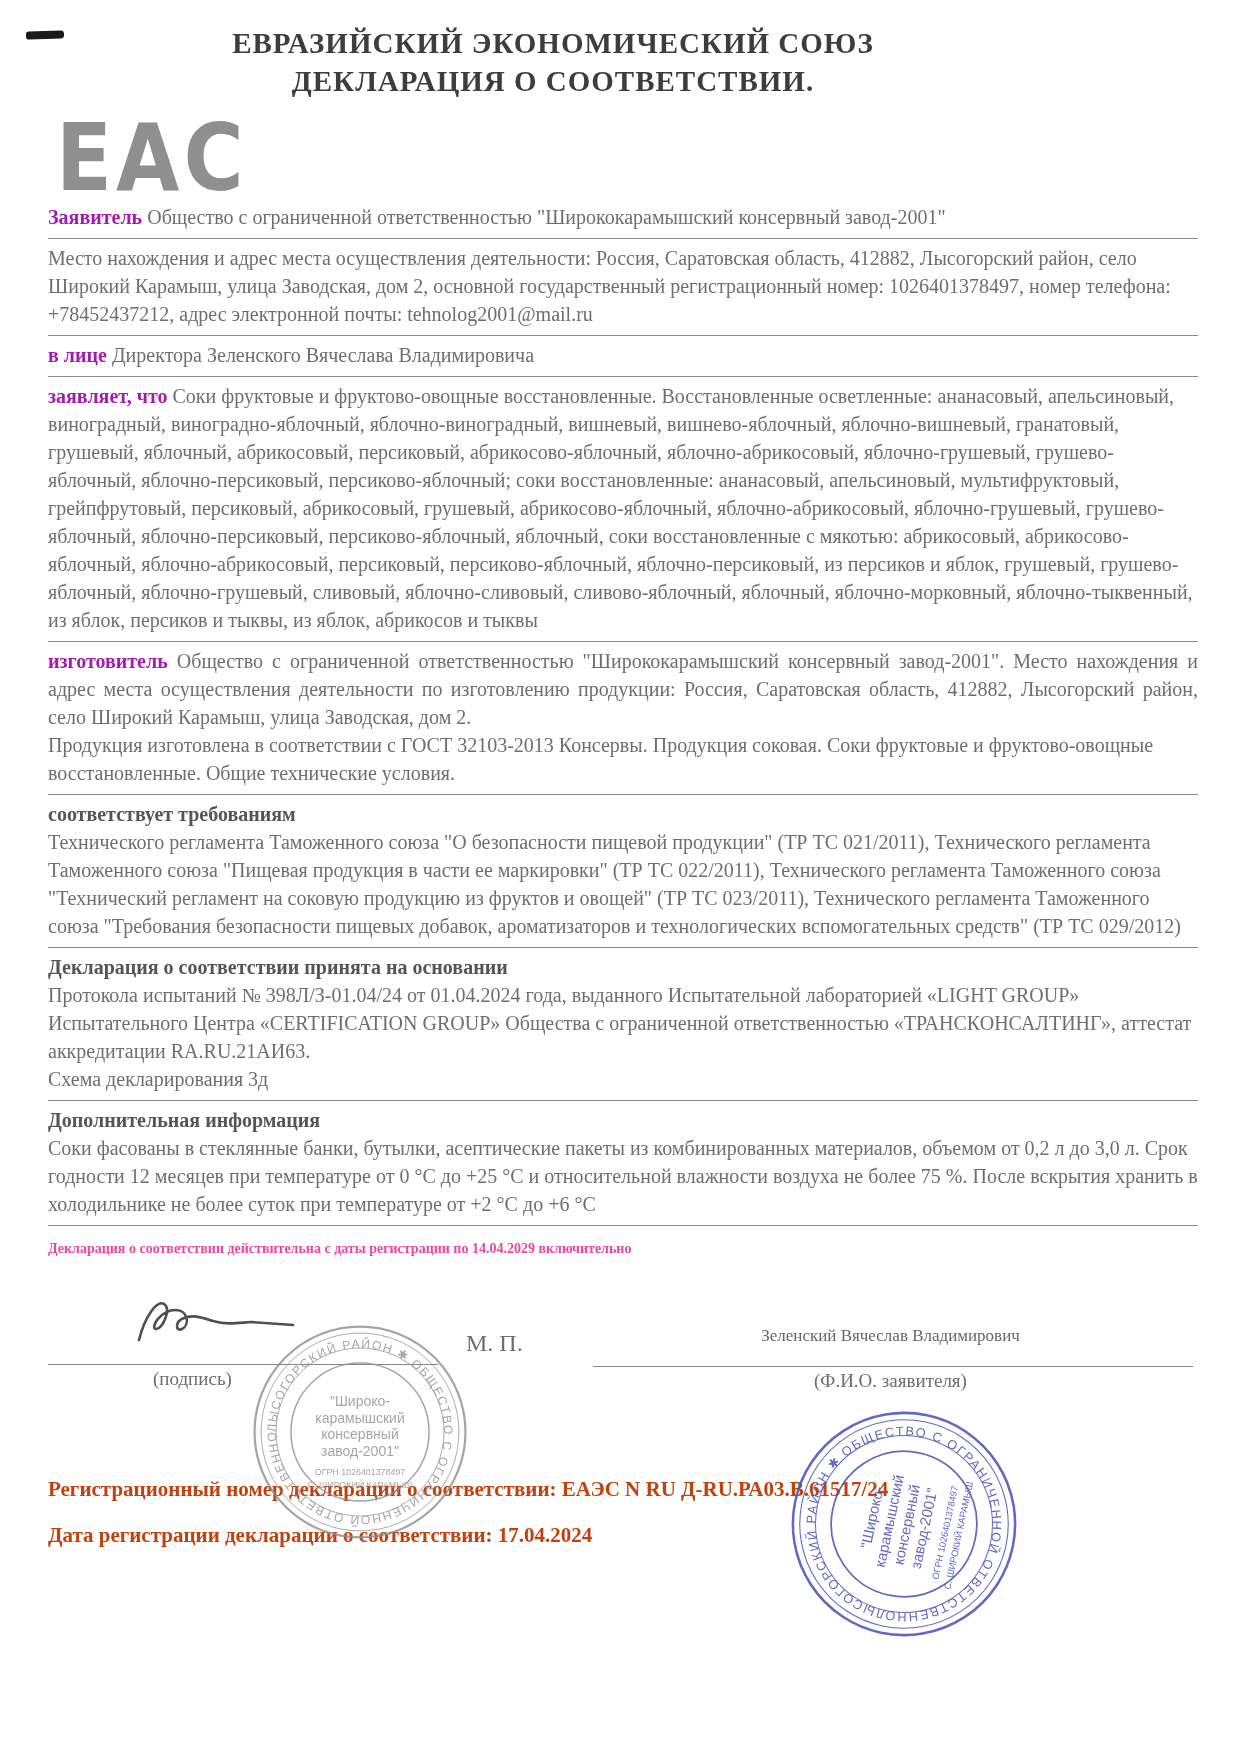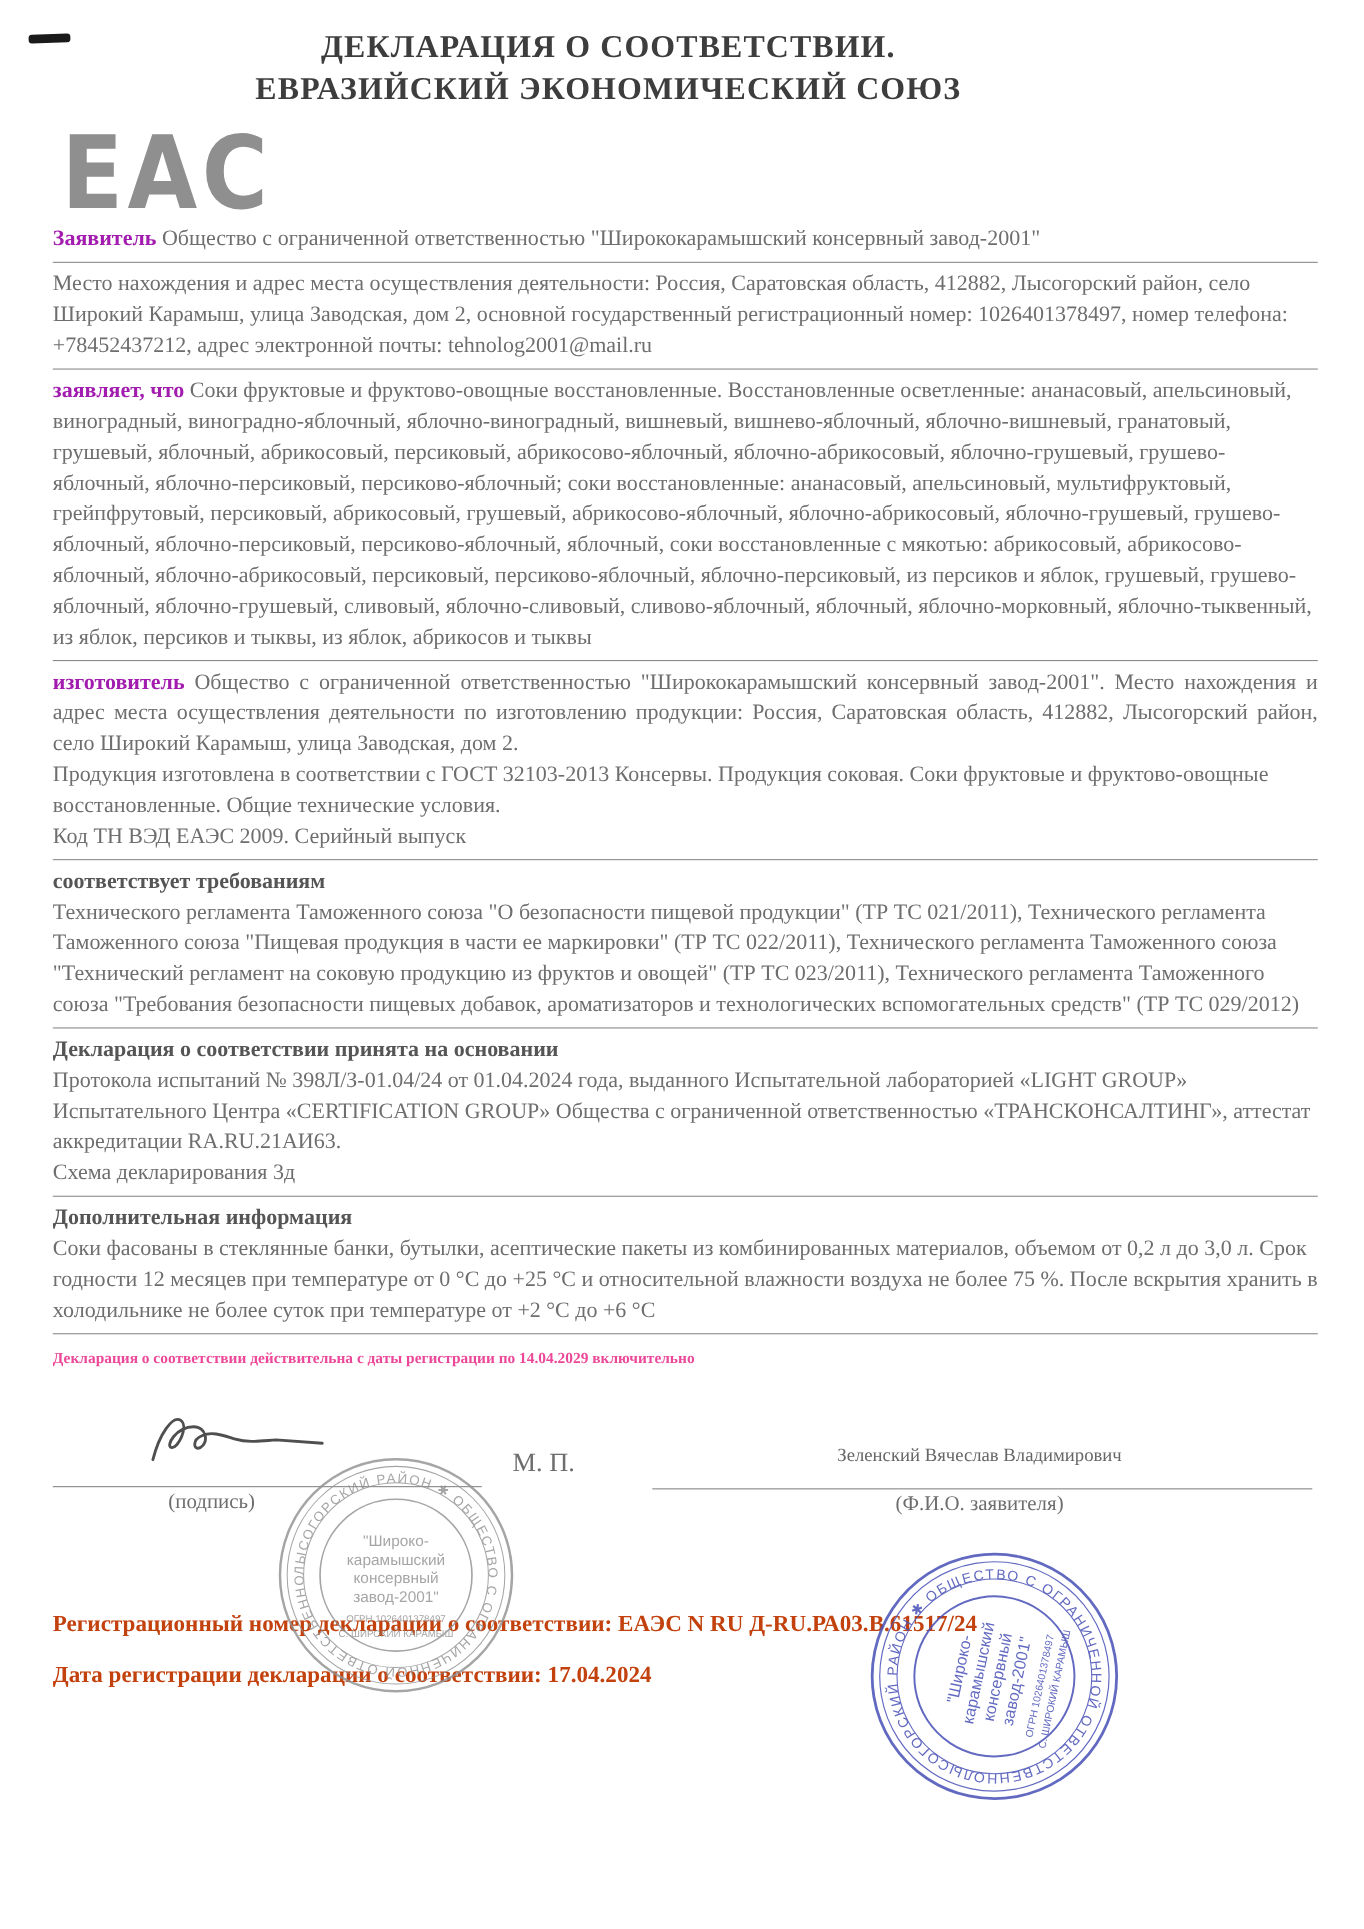--- a/index.html
+++ b/index.html
@@ -45,43 +45,45 @@
 </style>
 </head>
 <body>
 
 <div class="page">
   <div class="corner-mark"></div>
 
   <div class="content">
 
     <div class="title-wrap">
+      <div class="title-line">ЕВРАЗИЙСКИЙ ЭКОНОМИЧЕСКИЙ СОЮЗ</div>
       <div class="title-line">ДЕКЛАРАЦИЯ О СООТВЕТСТВИИ.</div>
-      <div class="title-line">ЕВРАЗИЙСКИЙ ЭКОНОМИЧЕСКИЙ СОЮЗ</div>
     </div>
 
     <div class="eac">ЕАС</div>
 
     <div class="sec">
       <p class="t"><span class="lbl">Заявитель</span> <span>Общество с ограниченной ответственностью "Ширококарамышский консервный завод-2001"</span></p>
     </div>
 
     <div class="sec">
       <p class="t">Место нахождения и адрес места осуществления деятельности: Россия, Саратовская область, 412882, Лысогорский район, село Широкий Карамыш, улица Заводская, дом 2, основной государственный регистрационный номер: 1026401378497, номер телефона: +78452437212, адрес электронной почты: tehnolog2001@mail.ru</p>
     </div>
 
+    <div class="sec">
+      <p class="t"><span class="lbl">в лице</span> <span>Директора Зеленского Вячеслава Владимировича</span></p>
+    </div>
 
     <div class="sec">
       <p class="t"><span class="lbl">заявляет, что</span> <span>Соки фруктовые и фруктово-овощные восстановленные. Восстановленные осветленные: ананасовый, апельсиновый, виноградный, виноградно-яблочный, яблочно-виноградный, вишневый, вишнево-яблочный, яблочно-вишневый, гранатовый, грушевый, яблочный, абрикосовый, персиковый, абрикосово-яблочный, яблочно-абрикосовый, яблочно-грушевый, грушево-яблочный, яблочно-персиковый, персиково-яблочный; соки восстановленные: ананасовый, апельсиновый, мультифруктовый, грейпфрутовый, персиковый, абрикосовый, грушевый, абрикосово-яблочный, яблочно-абрикосовый, яблочно-грушевый, грушево-яблочный, яблочно-персиковый, персиково-яблочный, яблочный, соки восстановленные с мякотью: абрикосовый, абрикосово-яблочный, яблочно-абрикосовый, персиковый, персиково-яблочный, яблочно-персиковый, из персиков и яблок, грушевый, грушево-яблочный, яблочно-грушевый, сливовый, яблочно-сливовый, сливово-яблочный, яблочный, яблочно-морковный, яблочно-тыквенный, из яблок, персиков и тыквы, из яблок, абрикосов и тыквы</span></p>
     </div>
 
     <div class="sec">
       <p class="t just"><span class="lbl">изготовитель</span> <span>Общество с ограниченной ответственностью "Ширококарамышский консервный завод-2001". Место нахождения и адрес места осуществления деятельности по изготовлению продукции: Россия, Саратовская область, 412882, Лысогорский район, село Широкий Карамыш, улица Заводская, дом 2.</span></p>
       <p class="t">Продукция изготовлена в соответствии с ГОСТ 32103-2013 Консервы. Продукция соковая. Соки фруктовые и фруктово-овощные восстановленные. Общие технические условия.</p>
-      <p class="t">Код ТН ВЭД ЕАЭС 2009. Серийный выпуск</p>
     </div>
 
     <div class="sec">
       <p class="head">соответствует требованиям</p>
       <p class="t gap-top">Технического регламента Таможенного союза "О безопасности пищевой продукции" (ТР ТС 021/2011), Технического регламента Таможенного союза "Пищевая продукция в части ее маркировки" (ТР ТС 022/2011), Технического регламента Таможенного союза "Технический регламент на соковую продукцию из фруктов и овощей" (ТР ТС 023/2011), Технического регламента Таможенного союза "Требования безопасности пищевых добавок, ароматизаторов и технологических вспомогательных средств" (ТР ТС 029/2012)</p>
     </div>
 
     <div class="sec">
       <p class="head">Декларация о соответствии принята на основании</p>
       <p class="t gap-top">Протокола испытаний № 398Л/З-01.04/24 от 01.04.2024 года, выданного Испытательной лабораторией «LIGHT GROUP» Испытательного Центра «CERTIFICATION GROUP» Общества с ограниченной ответственностью «ТРАНСКОНСАЛТИНГ», аттестат аккредитации RA.RU.21АИ63.</p>

